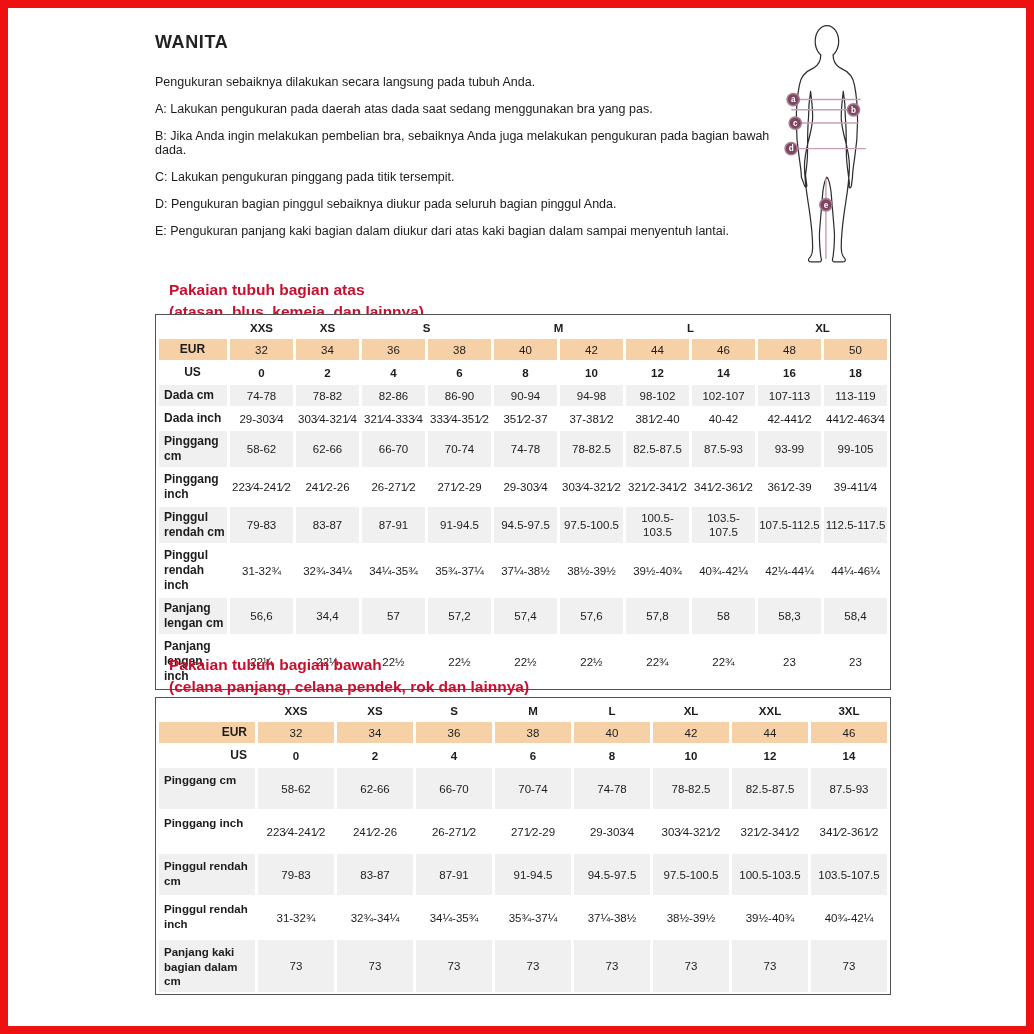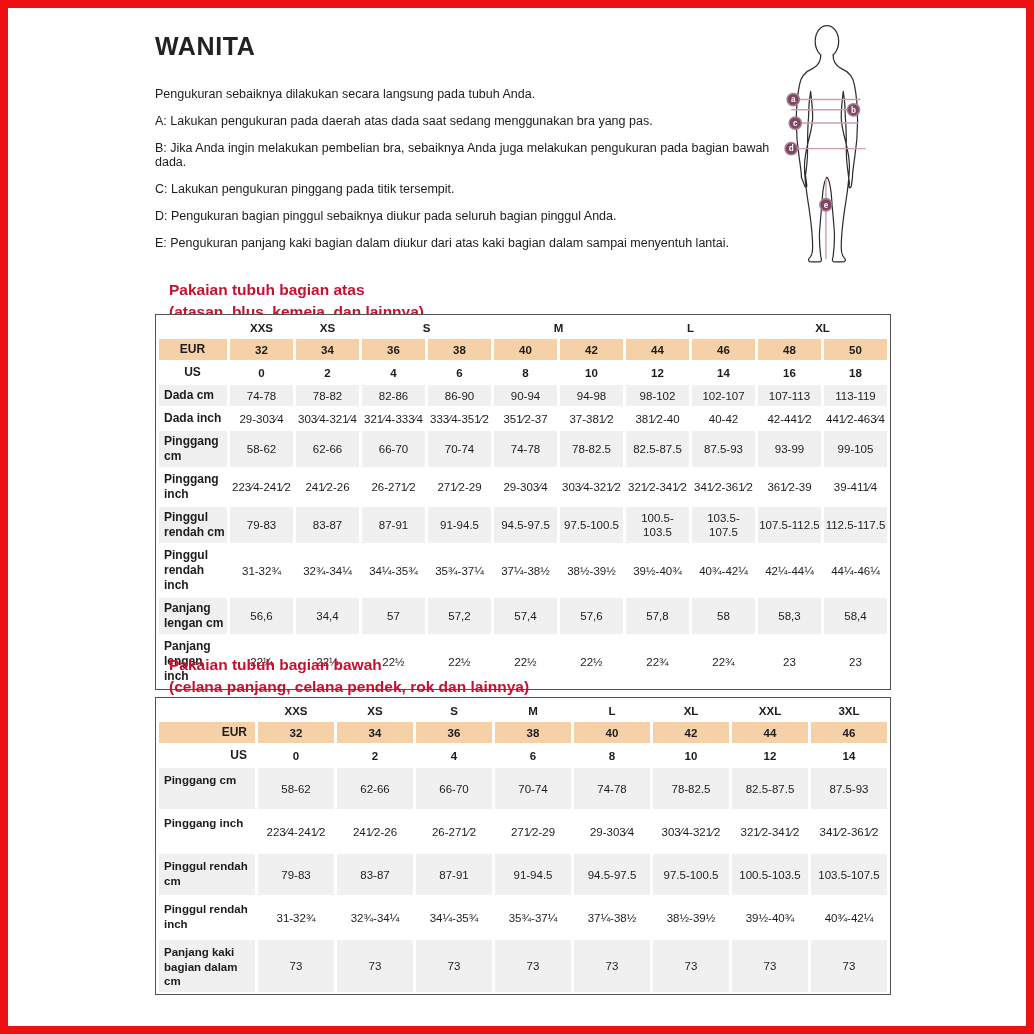--- a/index.html
+++ b/index.html
@@ -9,42 +9,42 @@
     --row-gray:#f0f0f0;
   }
   html,body{margin:0;padding:0;background:#fff;}
   .page{
     position:relative;width:1034px;height:1034px;box-sizing:border-box;
     border:8px solid var(--border-red);background:#fff;overflow:hidden;
     font-family:"Liberation Sans",sans-serif;color:#1c1c1c;
   }
   .page-title{
     position:absolute;left:147px;top:24px;margin:0;
-    font-size:25px;font-weight:700;letter-spacing:.6px;color:#222;
+    font-size:18px;font-weight:700;letter-spacing:.6px;color:#222;
   }
   .intro{position:absolute;left:147px;top:67px;width:620px;}
-  .intro p{margin:12px 0 13px;font-size:12.5px;line-height:14px;color:#1c1c1c;}
+  .intro p{margin:0 0 13px;font-size:12.5px;line-height:14px;color:#1c1c1c;}
 
   .figure-wrap{position:absolute;left:764px;top:16px;width:116px;height:240px;}
 
   .section-title{position:absolute;margin:14px;font-size:15.5px;line-height:1.42;font-weight:700;color:var(--heading-red);}
   .section-title span{display:block;}
   #sec1{left:147px;top:257px;}
   #sec2{left:147px;top:632px;}
 
   table.size-table{
     position:absolute;left:147px;width:736px;
     border:1px solid #515151;border-collapse:separate;border-spacing:3px 2px;
     table-layout:fixed;background:#fff;font-size:11.5px;color:#1c1c1c;
   }
   #table-upper{top:306px;}
   #table-lower{top:689px;}
   .size-table td{text-align:center;vertical-align:middle;padding:3px 1px;line-height:1.25;background:#fff;overflow:hidden;}
   .sizes-row td{font-weight:700;padding:4px 1px 2px;}
-  .eur-row td{background:var(--peach);font-weight:700;}
+  .eur-row td{background:var(--peach);font-weight:400;}
   .us-row td{font-weight:700;}
   tr.gray td{background:var(--row-gray);}
   tr.white td{background:#fff;}
   .body-row td{font-weight:400;}
   td.row-label{font-weight:700;text-align:left;padding:3px 2px 3px 5px;font-size:12px;}
   td.row-label.center{text-align:center;padding-left:1px;}
   td.row-label.right{text-align:right;padding-right:8px;}
   .roomy .body-row td{height:33px;}
   .roomy .body-row td.row-label{vertical-align:top;padding-top:5px;font-size:11.5px;}
   .roomy .body-row:last-child td{height:40px;}

